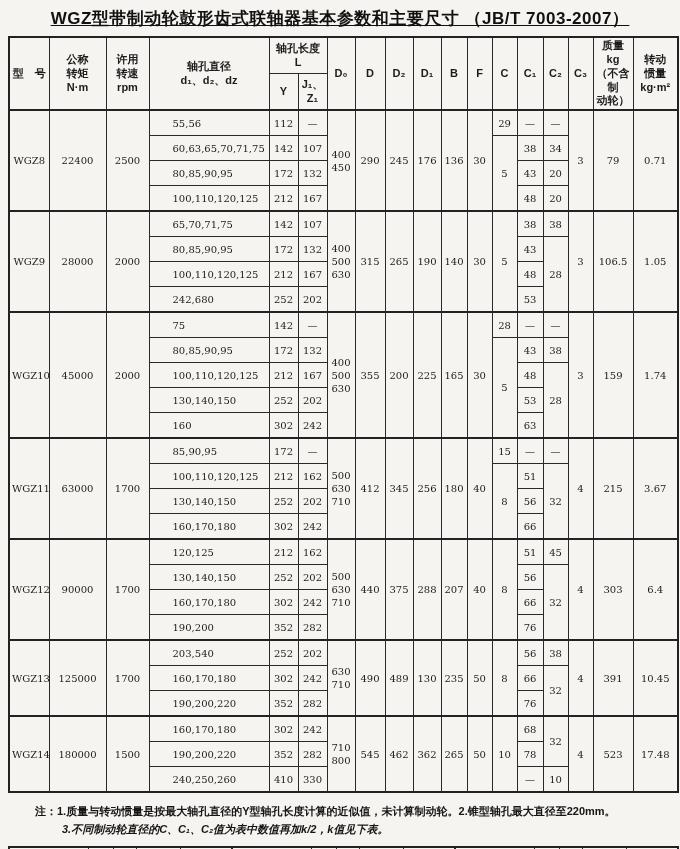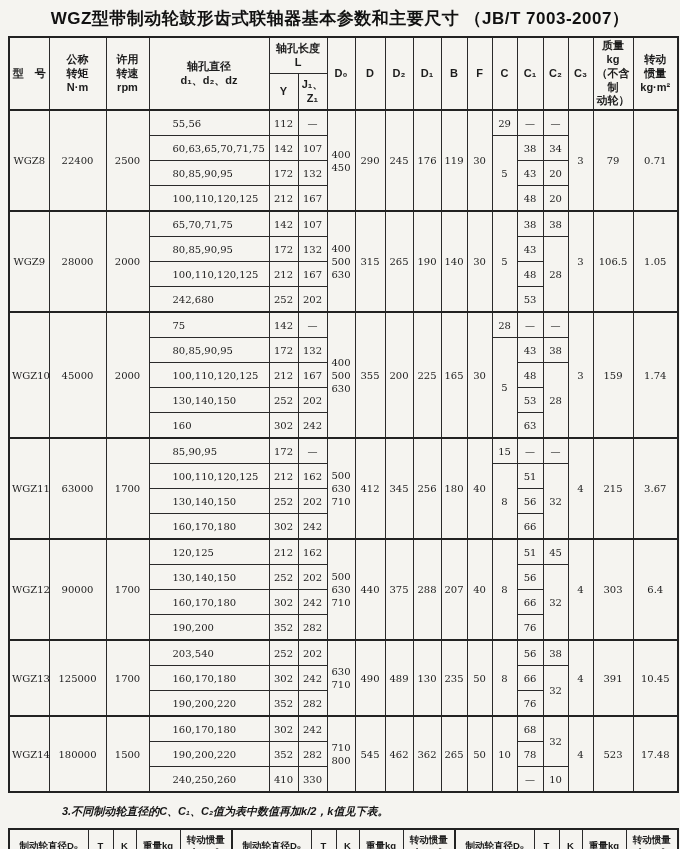--- a/index.html
+++ b/index.html
@@ -10,20 +10,21 @@
     font-family:"DejaVu Serif", serif;
     -webkit-font-smoothing:antialiased;
   }
   .page { padding:5px 8px 0 8px; }
   .title {
     margin:3px 0 7px 0;
     text-align:center;
     font:bold 17px/1.25 "Liberation Sans", sans-serif;
     letter-spacing:0.5px;
     color:#111;
+    text-decoration:underline;
   }
   table {
     border-collapse:collapse;
     table-layout:fixed;
     width:664px;
     background:transparent;
   }
   td, th {
     border:1px solid #2a2a2a;
     text-align:center;
@@ -131,21 +132,21 @@
           <td rowspan="4">22400</td>
           <td rowspan="4">2500</td>
           <td class="l">55,56</td>
           <td>112</td>
           <td>—</td>
           <td rowspan="4">400
 450</td>
           <td rowspan="4">290</td>
           <td rowspan="4">245</td>
           <td rowspan="4">176</td>
-          <td rowspan="4">119</td>
+          <td rowspan="4">136</td>
           <td rowspan="4">30</td>
           <td>29</td>
           <td>—</td>
           <td>—</td>
           <td rowspan="4">3</td>
           <td rowspan="4">79</td>
           <td rowspan="4">0.71</td>
         </tr>
         <tr>
           <td class="l">60,63,65,70,71,75</td>
@@ -407,20 +408,21 @@
           <td class="l">240,250,260</td>
           <td>410</td>
           <td>330</td>
           <td>—</td>
           <td>10</td>
         </tr>
       </tbody>
   </table>
 
   <div class="notes">
+    <div>注：1.质量与转动惯量是按最大轴孔直径的Y型轴孔长度计算的近似值，未计算制动轮。2.锥型轴孔最大直径至220mm。</div>
     <div class="n2">3.不同制动轮直径的C、C₁、C₂值为表中数值再加k/2，k值见下表。</div>
   </div>
 
   <table class="brake">
     <colgroup>
       <col style="width:79px">
         <col style="width:25px">
         <col style="width:23px">
         <col style="width:44px">
         <col style="width:52px">

